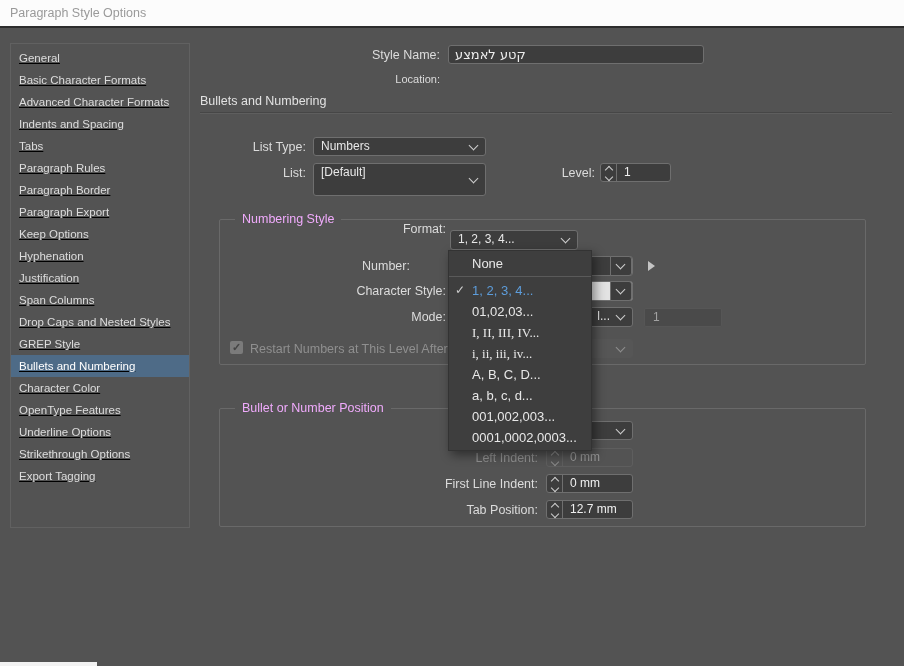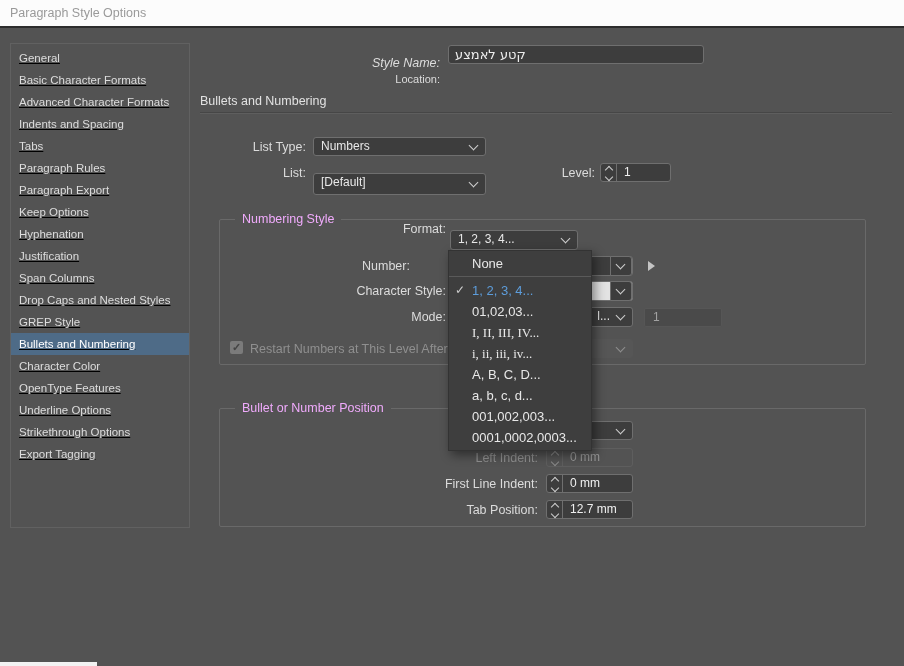--- a/index.html
+++ b/index.html
@@ -100,50 +100,51 @@
     <span class="t">Paragraph Style Options</span>
   </div>
 
   <div class="sidebar" id="sidebar-list">
       <div class="side-item">General</div>
       <div class="side-item">Basic Character Formats</div>
       <div class="side-item">Advanced Character Formats</div>
       <div class="side-item">Indents and Spacing</div>
       <div class="side-item">Tabs</div>
       <div class="side-item">Paragraph Rules</div>
+      <div class="side-item">Paragraph Border</div>
       <div class="side-item">Paragraph Export</div>
       <div class="side-item">Keep Options</div>
       <div class="side-item">Hyphenation</div>
       <div class="side-item">Justification</div>
       <div class="side-item">Span Columns</div>
       <div class="side-item">Drop Caps and Nested Styles</div>
       <div class="side-item">GREP Style</div>
       <div class="side-item selected">Bullets and Numbering</div>
       <div class="side-item">Character Color</div>
       <div class="side-item">OpenType Features</div>
       <div class="side-item">Underline Options</div>
       <div class="side-item">Strikethrough Options</div>
       <div class="side-item">Export Tagging</div>
     </div>
 
-  <div class="label" style="left:300px;top:56px;width:140px;font-style:italic;">Style Name:</div>
+  <div class="label" style="left:300px;top:48px;width:140px;">Style Name:</div>
   <input class="nameinput" style="left: 448px; top: 45px; width: 256px; height: 19px;" readonly="" value="קטע לאמצע">
   <div class="label small" style="left:340px;top:73px;width:100px;">Location:</div>
 
   <div class="heading" style="left:200px;top:94px;">Bullets and Numbering</div>
   <div class="rule" style="left:200px;top:112px;width:692px;"></div>
 
   <div class="label" style="left:186px;top:140px;width:120px;">List Type:</div>
   <div class="combo" style="left:313px;top:137px;width:173px;height:19px;">
     <span class="txt">Numbers</span>
     <span class="chev"></span>
   </div>
 
   <div class="label" style="left:186px;top:166px;width:120px;">List:</div>
-  <div class="combo" style="left:313px;top:163px;width:173px;height:22px;margin-top:10px;">
+  <div class="combo" style="left:313px;top:163px;width:173px;height:33px;">
     <span class="txt">[Default]</span>
     <span class="chev"></span>
   </div>
 
   <div class="label" style="left:495px;top:166px;width:100px;">Level:</div>
   <div class="stepfield" style="left:600px;top:163px;width:71px;height:19px;">
     <span class="step">
         <span class="cv up"></span>
         <span class="cv down"></span>
       </span>

